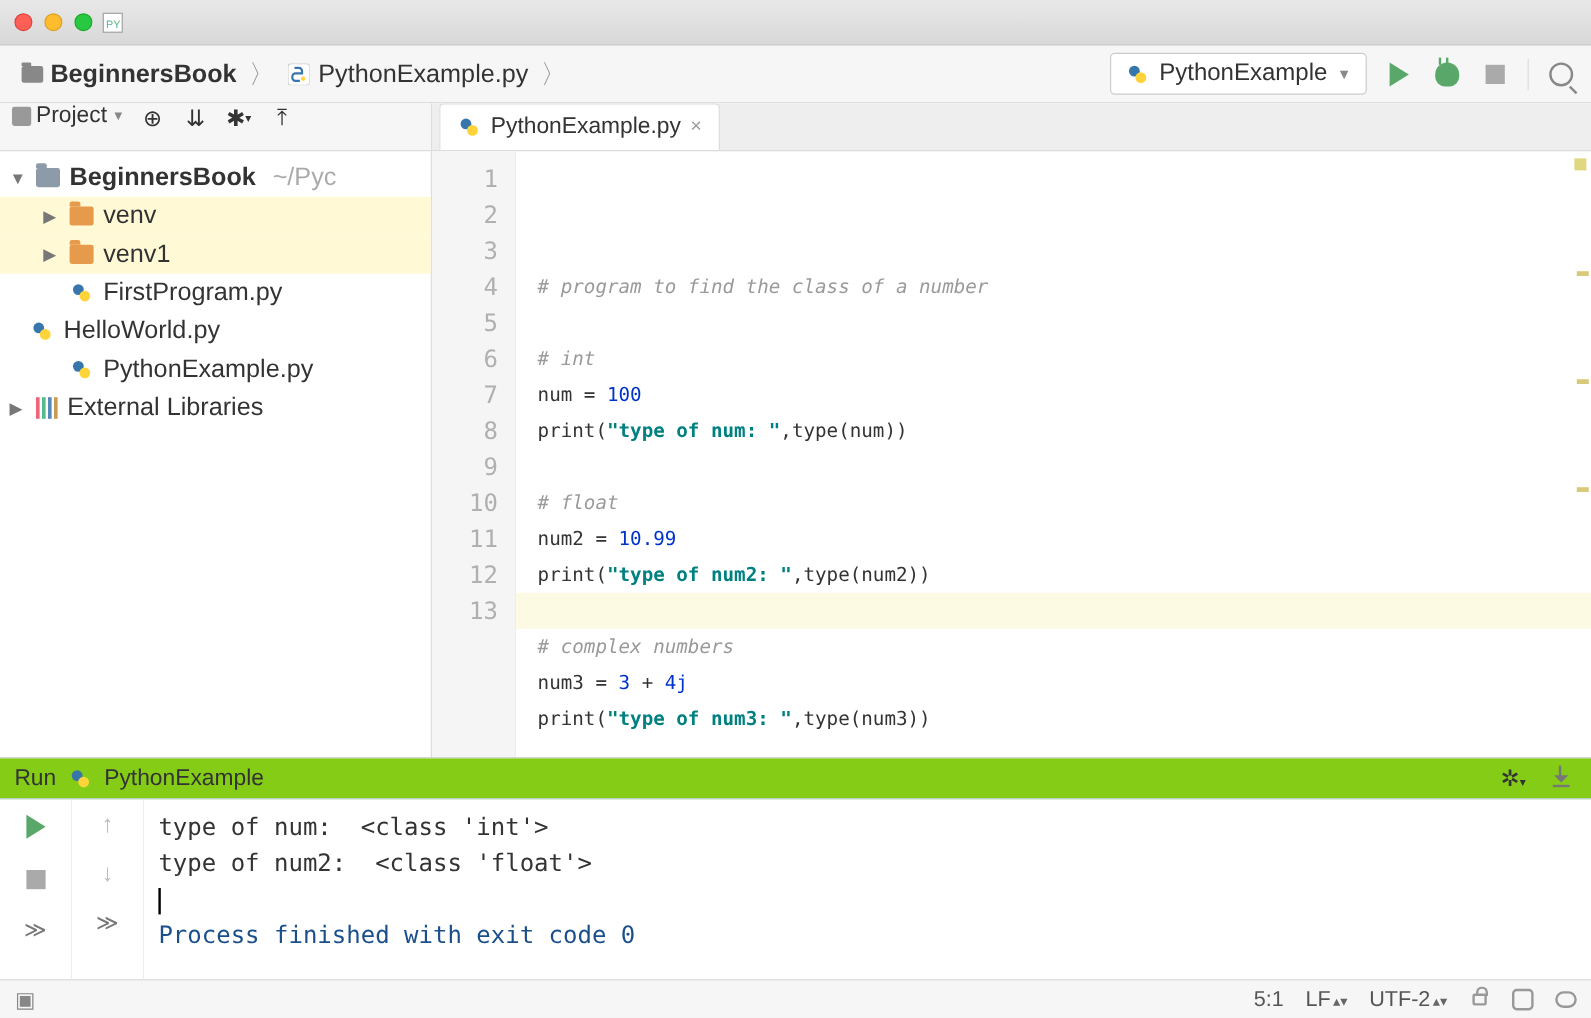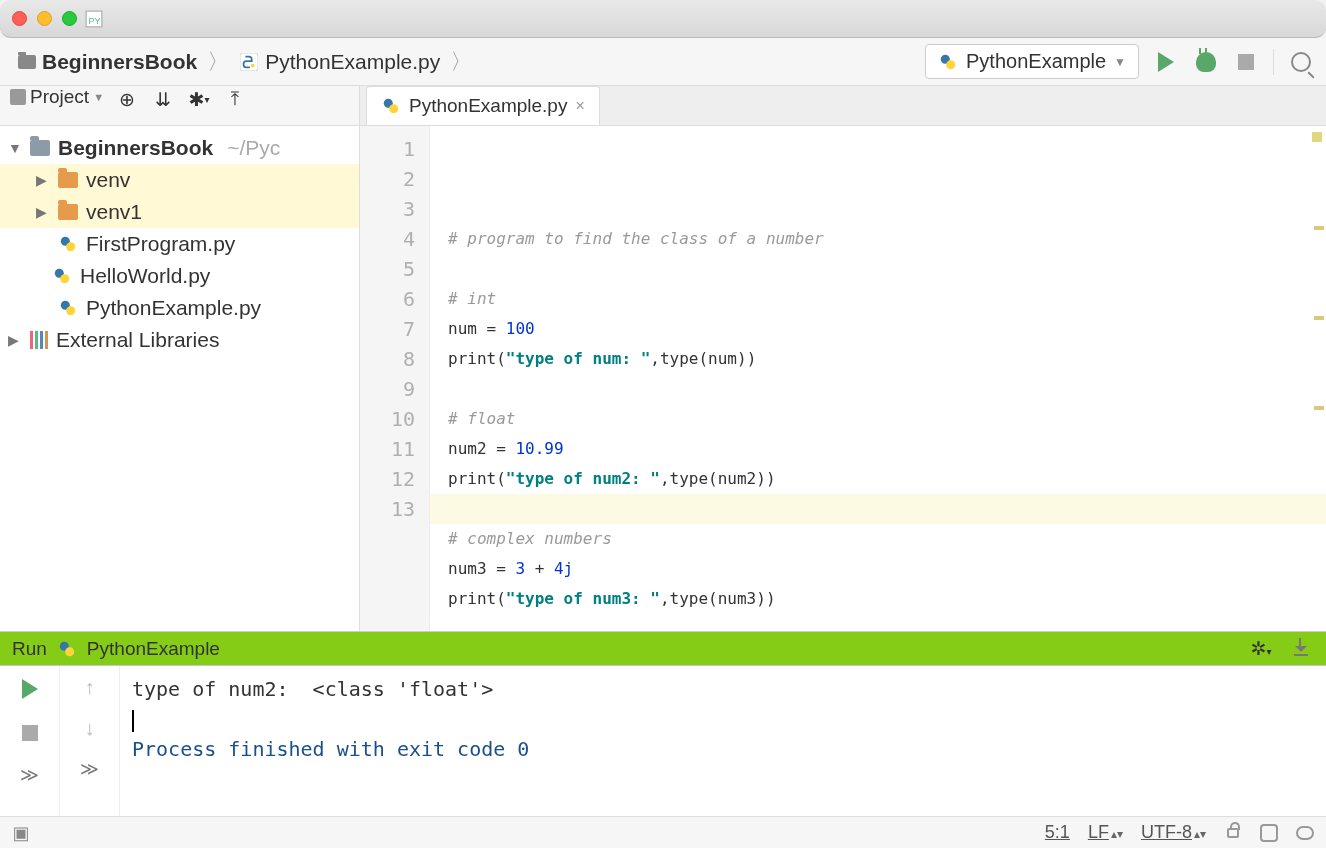--- a/index.html
+++ b/index.html
@@ -15,21 +15,20 @@
   flex-direction: column;
 }
 .titlebar {
   height: 38px;
   background: linear-gradient(#e8e8e8, #d8d8d8);
   border-bottom: 1px solid #bbb;
   display: flex;
   align-items: center;
   padding: 0 12px;
   gap: 8px;
-  border-radius: 11px;
 }
 .traffic { display: flex; gap: 10px; }
 .traffic span { width: 15px; height: 15px; border-radius: 50%; display: inline-block; }
 .tl-close { background: #ff5f57; border:1px solid #e0443e; }
 .tl-min { background: #ffbd2e; border:1px solid #dea123; }
 .tl-max { background: #28c940; border:1px solid #1aab29; }
 .titlebar-title { margin-left: 12px; color: #444; font-size: 19px; }
 .titlebar-icon { width:18px; height:18px; display:inline-flex; align-items:center; justify-content:center; font-size:14px;}
 
 .navbar {
@@ -107,21 +106,21 @@
 .run-controls { width:60px; display:flex; flex-direction:column; align-items:center; padding-top:10px; gap:18px; border-right:1px solid #eee;}
 .run-controls2 { width:60px; display:flex; flex-direction:column; align-items:center; padding-top:10px; gap:18px; border-right:1px solid #eee;}
 .arrow-up{color:#bbb;font-size:20px;}
 .arrow-down{color:#bbb;font-size:20px;}
 .more{color:#777;font-size:18px;}
 .console { flex:1; font-family:Menlo,Consolas,monospace; font-size:20px; line-height:30px; padding:8px 12px; white-space:pre; color:#333;}
 .console .exit{color:#555;}
 .cursor-blink{display:inline-block;width:2px;height:22px;background:#000;vertical-align:middle;}
 
 .statusbar { height:32px; background:#f6f6f6; border-top:1px solid #ddd; display:flex; align-items:center; justify-content:space-between; padding:0 12px; font-size:18px; color:#555;}
-.statusbar-right{display:flex;align-items:center;gap:18px;text-decoration:underline;}
+.statusbar-right{display:flex;align-items:center;gap:18px;}
 .sb-icon{width:18px;height:18px;display:inline-flex;align-items:center;justify-content:center;color:#888;}
 .lock{width:12px;height:10px;border:2px solid #999;border-radius:2px;position:relative;}
 .lock:before{content:'';position:absolute;top:-8px;left:1px;width:6px;height:6px;border:2px solid #999;border-bottom:none;border-radius:6px 6px 0 0;}
 .face{width:18px;height:18px;border:2px solid #999;border-radius:4px;position:relative;}
 .chat{width:18px;height:14px;border:2px solid #999;border-radius:9px;}
 .updown{font-size:12px;color:#666;display:inline-flex;flex-direction:column;line-height:7px;margin-left:2px;}
 </style>
 </head>
 <body>
 
@@ -218,21 +217,21 @@
       </div>
       <div class="tree-row" style="padding-left:58px;">
         <span class="py-icon">
             <svg viewBox="0 0 20 20">
               <circle cx="7" cy="7" r="5" fill="#3776ab"></circle>
               <circle cx="13" cy="13" r="5" fill="#ffd43b"></circle>
             </svg>
           </span>
         <span>FirstProgram.py</span>
       </div>
-      <div class="tree-row" style="padding-left:52px;">
+      <div class="tree-row" style="padding-left:25px;">
         <span class="py-icon">
             <svg viewBox="0 0 20 20">
               <circle cx="7" cy="7" r="5" fill="#3776ab"></circle>
               <circle cx="13" cy="13" r="5" fill="#ffd43b"></circle>
             </svg>
           </span>
         <span>HelloWorld.py</span>
       </div>
       <div class="tree-row" style="padding-left:58px;">
         <span class="py-icon">
@@ -326,30 +325,30 @@
       <span class="icon-btn">
           <span class="stop-square"></span>
         </span>
       <span class="more">≫</span>
     </div>
     <div class="run-controls2">
       <span class="arrow-up">↑</span>
       <span class="arrow-down">↓</span>
       <span class="more">≫</span>
     </div>
-    <div class="console" id="console"><div>type of num2:  &lt;class 'float'&gt;</div><div><span class="cursor-blink"></span></div><div class="exit" style="color: rgb(26, 79, 139);">Process finished with exit code 0</div></div>
+    <div class="console" id="console"><div>type of num:  &lt;class 'int'&gt;</div><div>type of num2:  &lt;class 'float'&gt;</div><div><span class="cursor-blink"></span></div><div class="exit" style="color: rgb(26, 79, 139);">Process finished with exit code 0</div></div>
   </div>
 </div>
 
 <div class="statusbar">
   <span class="sb-icon">▣</span>
   <div class="statusbar-right">
     <span>5:1</span>
     <span><span>LF</span><span class="updown">▴▾</span></span>
-    <span><span>UTF-8</span><span class="updown">▴▾</span></span>
+    <span><span>UTF-2</span><span class="updown">▴▾</span></span>
     <span class="sb-icon">
         <span class="lock"></span>
       </span>
     <span class="sb-icon">
         <span class="face"></span>
       </span>
     <span class="sb-icon">
         <span class="chat"></span>
       </span>
   </div>

